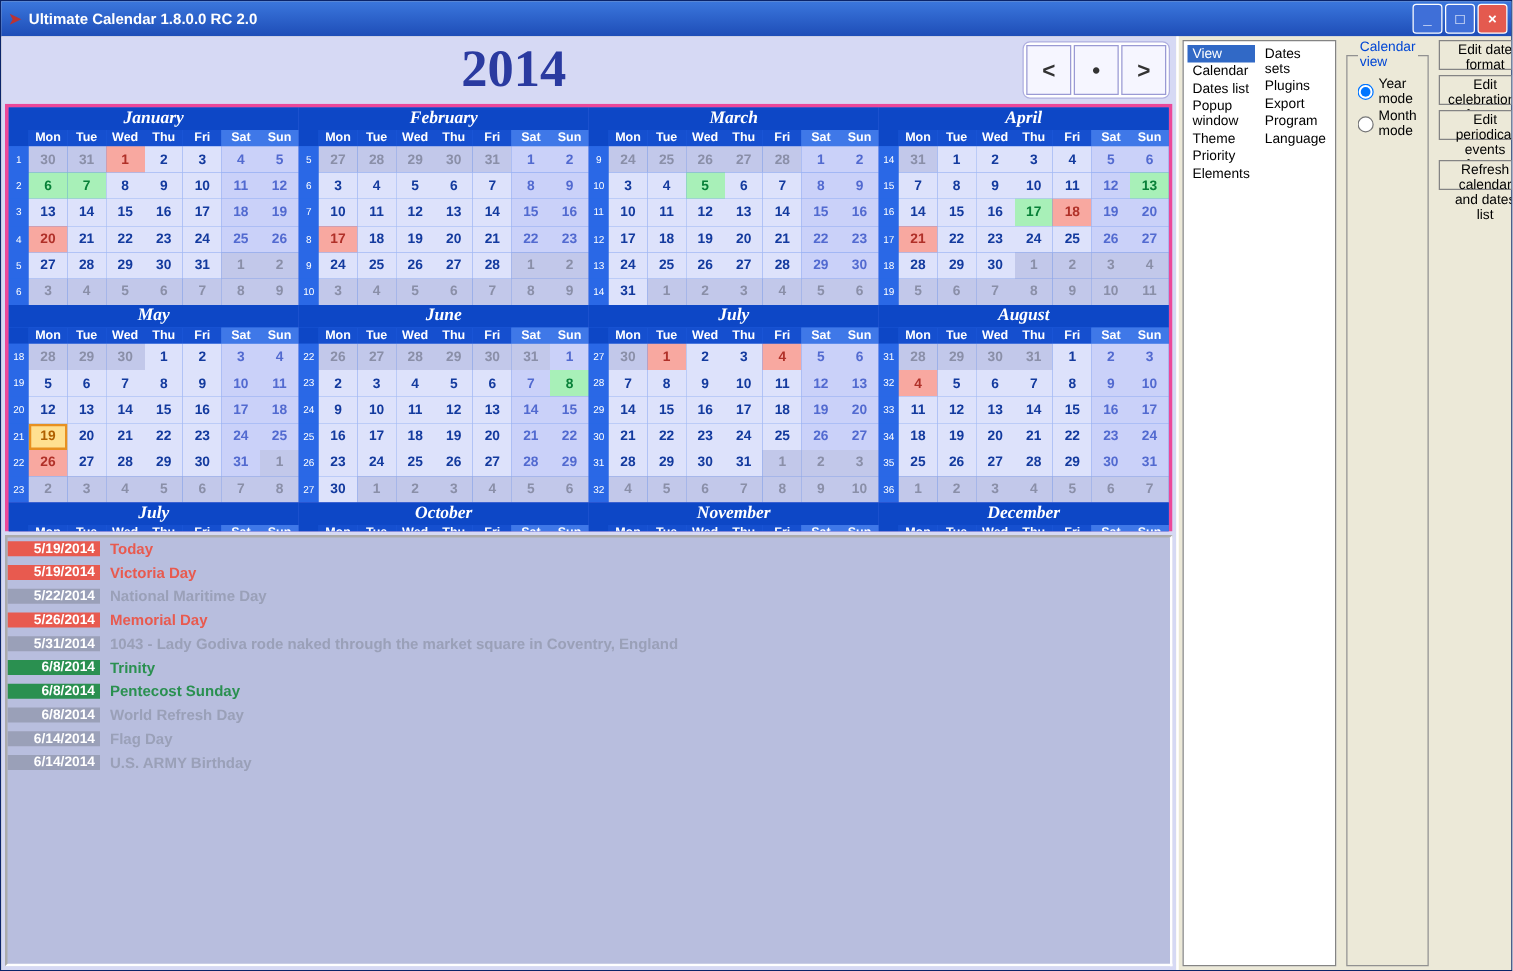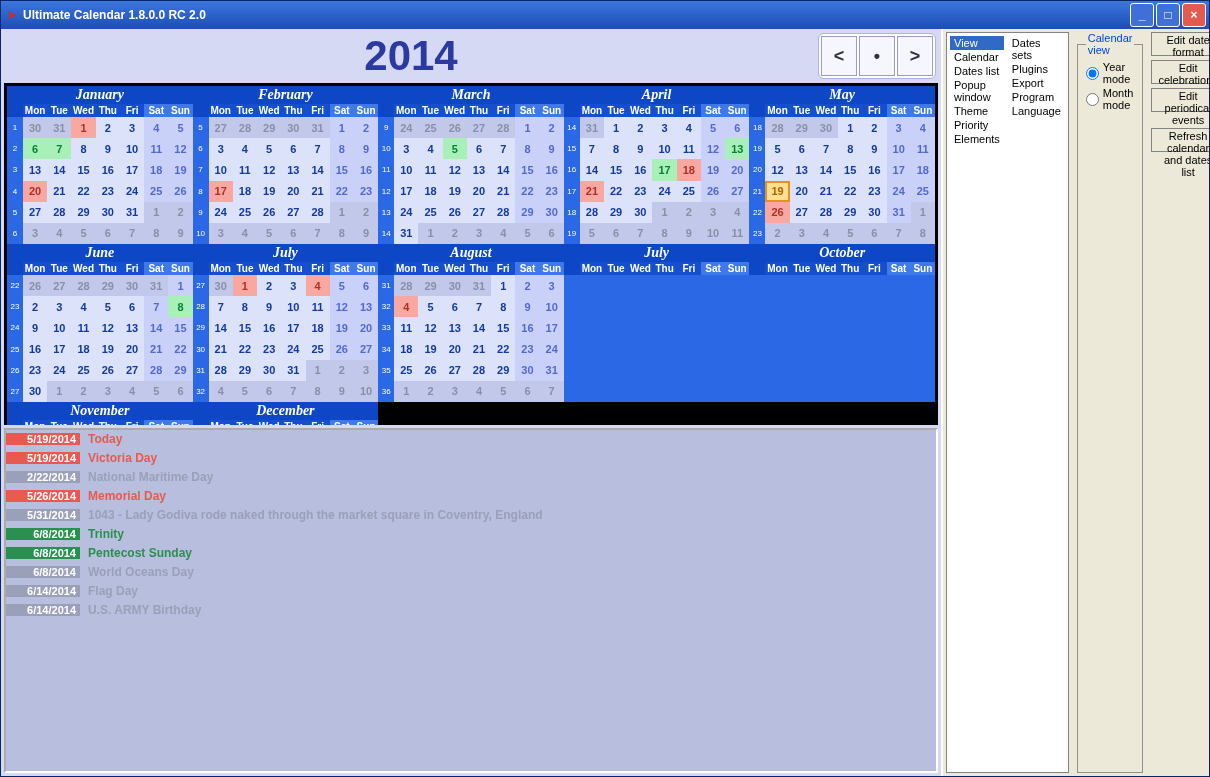--- a/index.html
+++ b/index.html
@@ -5,26 +5,26 @@
   body { margin:0; font-family: Tahoma, Arial, sans-serif; font-size:11px; background:#ECE9D8; color:#000; }
   .window { width:1210px; height:777px; border:1px solid #0A246A; box-sizing:border-box; display:flex; flex-direction:column; }
   .titlebar { height:28px; background:linear-gradient(to bottom,#3B77DD,#1E4DB7); color:#fff; display:flex; align-items:center; padding:0 3px 0 6px; font-weight:bold; font-size:12px; }
   .titlebar .spacer { flex:1; }
   .titlebar .winbtn { width:22px; height:22px; border:1px solid #fff; border-radius:3px; margin-left:2px; display:flex; align-items:center; justify-content:center; background:#3F6FD8; color:#fff; font-weight:bold; cursor:default; }
   .titlebar .winbtn.close { background:#E45A4F; }
   .client { flex:1; display:flex; overflow:hidden; }
   .main { flex:1; display:flex; flex-direction:column; background:#D6D9F4; padding:3px; gap:3px; overflow:hidden; }
 
   .header-row { display:flex; align-items:center; }
-  .year-title { flex:1; text-align:center; font-family: Liberation Sans, sans-serif; font-size:42px; font-weight:bold; color:#2A3AA0; }
+  .year-title { flex:1; text-align:center; font-family: Liberation Serif, serif; font-size:42px; font-weight:bold; color:#2A3AA0; }
   .nav-pill { background:#fff; border:1px solid #AFAFE0; border-radius:6px; display:flex; padding:2px; gap:2px; margin-right:2px; }
   .nav-pill button { width:36px; height:40px; border:1px solid #9A9AD4; background:#F6F6FF; font-size:18px; font-weight:bold; color:#333; cursor:default; }
 
   .cal-area { flex:1; overflow:hidden; }
-  .year-grid { display:grid; grid-template-columns:repeat(5,1fr); grid-template-rows:repeat(3,1fr); gap:0; background:#000000; padding:3px; height:480px; box-sizing:border-box; }
+  .year-grid { display:grid; grid-template-columns:repeat(4,1fr); grid-template-rows:repeat(3,1fr); gap:0; background:#ec4899; padding:3px; height:480px; box-sizing:border-box; }
   .month { display:flex; flex-direction:column; background:#2A68E6; }
   .month-title { text-align:center; font-family: Georgia, serif; font-style:italic; font-weight:bold; color:#fff; font-size:14px; padding:1px 0; background:#0D47C6; }
   .dow-row, .date-row { display:grid; grid-template-columns:16px repeat(7,1fr); }
   .dow-row div { font-size:10px; font-weight:bold; color:#fff; text-align:center; padding:1px 0; background:#154FCF; }
   .dow-row .wn-head { color:#fff; background:#0D47C6; }
   .dow-row .wknd { background:#3F78E8; }
   .month-body { flex:1; display:flex; flex-direction:column; }
   .date-row { flex:1; }
   .wn { font-size:8px; color:#fff; display:flex; align-items:center; justify-content:center; background:#2A68E6; }
   .cell { font-size:11px; display:flex; align-items:center; justify-content:center; color:#133A9E; font-weight:bold; }
@@ -746,42 +746,42 @@
       <div class="events" id="events">
           <div class="ev-row">
             <div class="ev-date red">5/19/2014</div>
             <div class="ev-text red">Today</div>
           </div>
           <div class="ev-row">
             <div class="ev-date red">5/19/2014</div>
             <div class="ev-text red">Victoria Day</div>
           </div>
           <div class="ev-row">
-            <div class="ev-date gray">2/22/2014</div>
+            <div class="ev-date gray">5/22/2014</div>
             <div class="ev-text gray">National Maritime Day</div>
           </div>
           <div class="ev-row">
             <div class="ev-date red">5/26/2014</div>
             <div class="ev-text red">Memorial Day</div>
           </div>
           <div class="ev-row">
             <div class="ev-date gray">5/31/2014</div>
             <div class="ev-text gray">1043 - Lady Godiva rode naked through the market square in Coventry, England</div>
           </div>
           <div class="ev-row">
             <div class="ev-date green">6/8/2014</div>
             <div class="ev-text green">Trinity</div>
           </div>
           <div class="ev-row">
             <div class="ev-date green">6/8/2014</div>
             <div class="ev-text green">Pentecost Sunday</div>
           </div>
           <div class="ev-row">
             <div class="ev-date gray">6/8/2014</div>
-            <div class="ev-text gray">World Oceans Day</div>
+            <div class="ev-text gray">World Refresh Day</div>
           </div>
           <div class="ev-row">
             <div class="ev-date gray">6/14/2014</div>
             <div class="ev-text gray">Flag Day</div>
           </div>
           <div class="ev-row">
             <div class="ev-date gray">6/14/2014</div>
             <div class="ev-text gray">U.S. ARMY Birthday</div>
           </div>
         </div>

